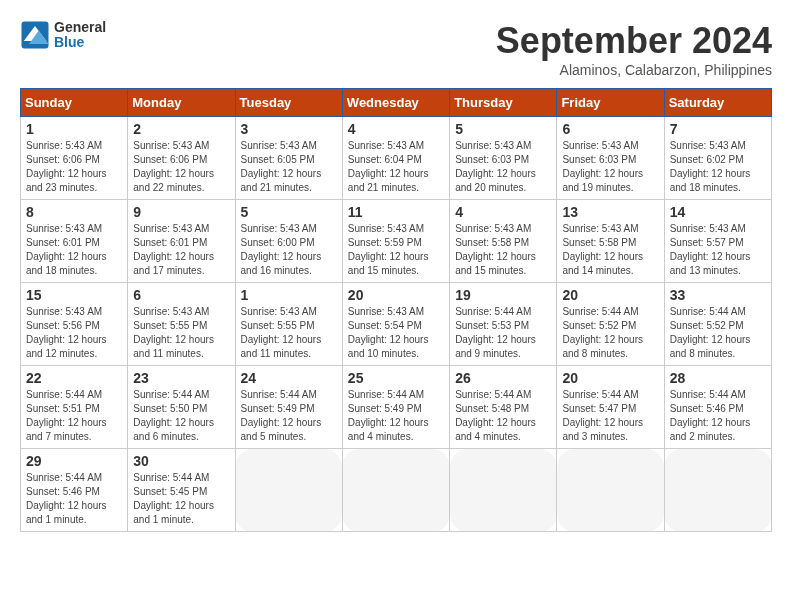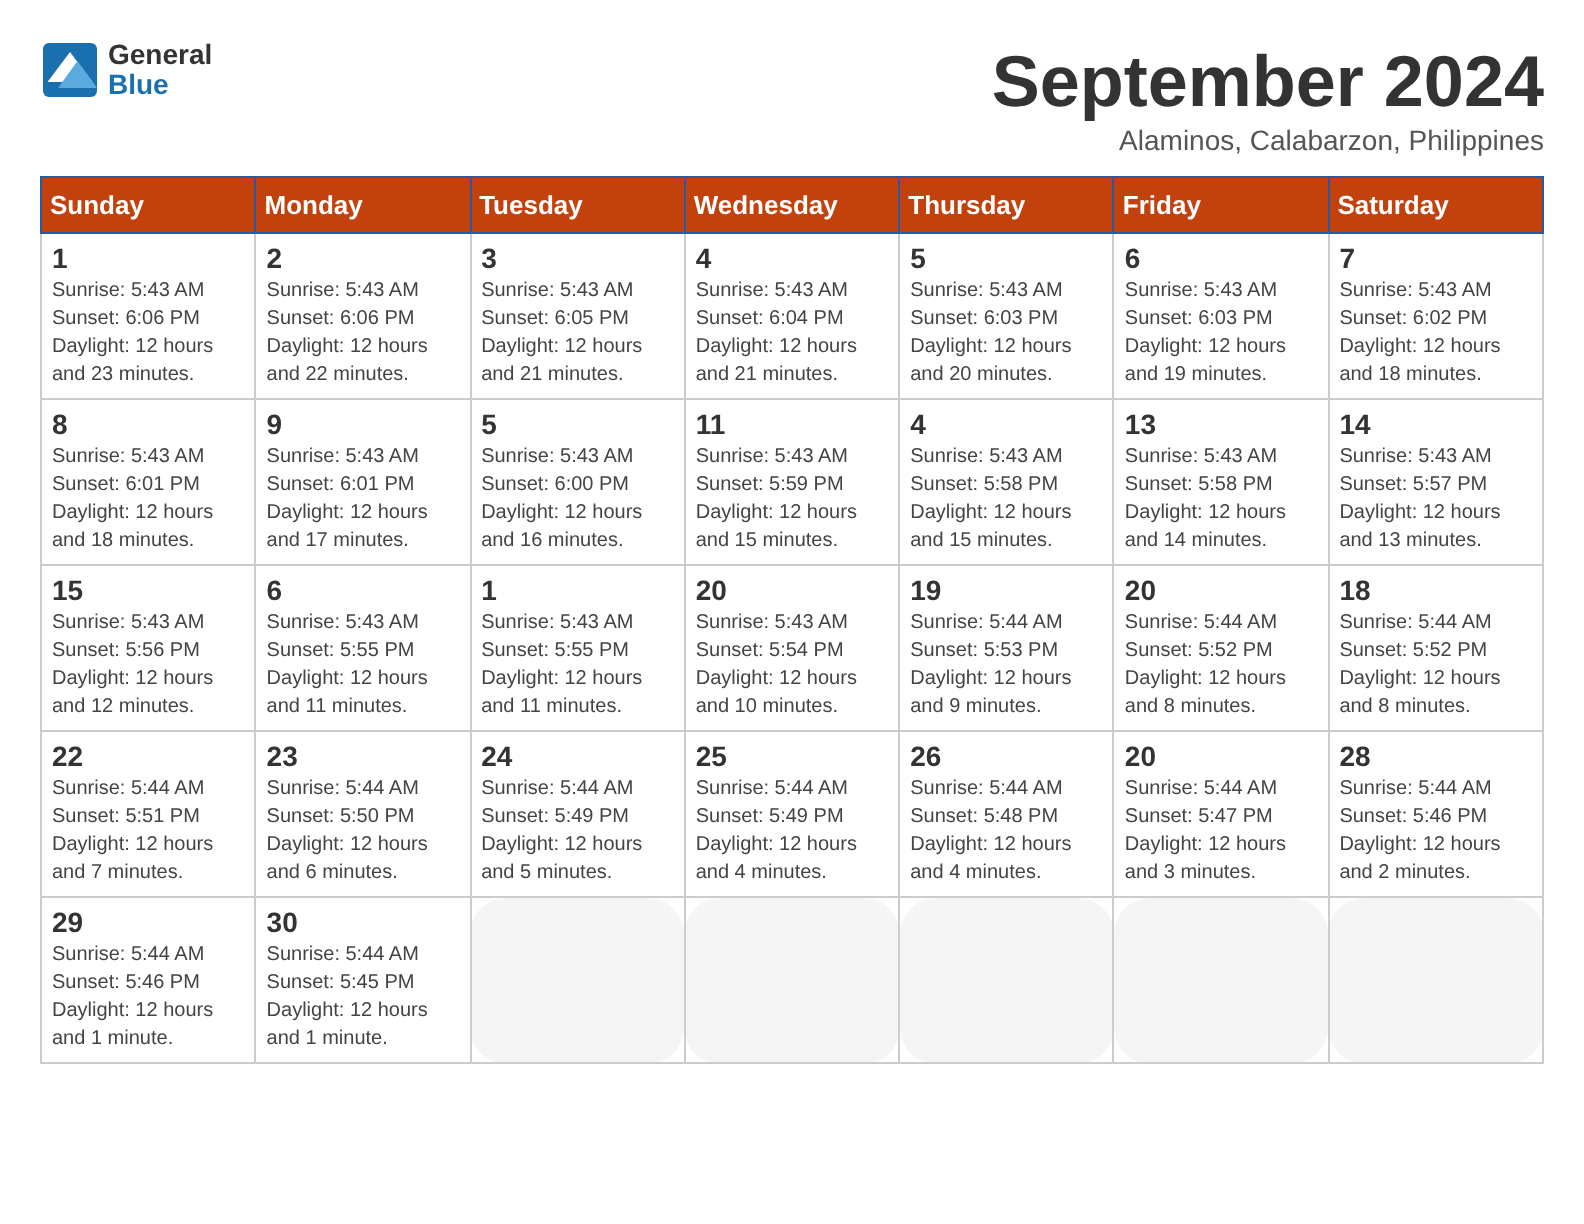--- a/index.html
+++ b/index.html
@@ -199,21 +199,21 @@
         </td>
         <td>
           <div class="day-number">19</div>
           <div class="day-info">Sunrise: 5:44 AM<br>Sunset: 5:53 PM<br>Daylight: 12 hours and 9 minutes.</div>
         </td>
         <td>
           <div class="day-number">20</div>
           <div class="day-info">Sunrise: 5:44 AM<br>Sunset: 5:52 PM<br>Daylight: 12 hours and 8 minutes.</div>
         </td>
         <td>
-          <div class="day-number">18</div>
+          <div class="day-number">33</div>
           <div class="day-info">Sunrise: 5:44 AM<br>Sunset: 5:52 PM<br>Daylight: 12 hours and 8 minutes.</div>
         </td>
       </tr>
       <tr>
         <td>
           <div class="day-number">22</div>
           <div class="day-info">Sunrise: 5:44 AM<br>Sunset: 5:51 PM<br>Daylight: 12 hours and 7 minutes.</div>
         </td>
         <td>
           <div class="day-number">23</div>

